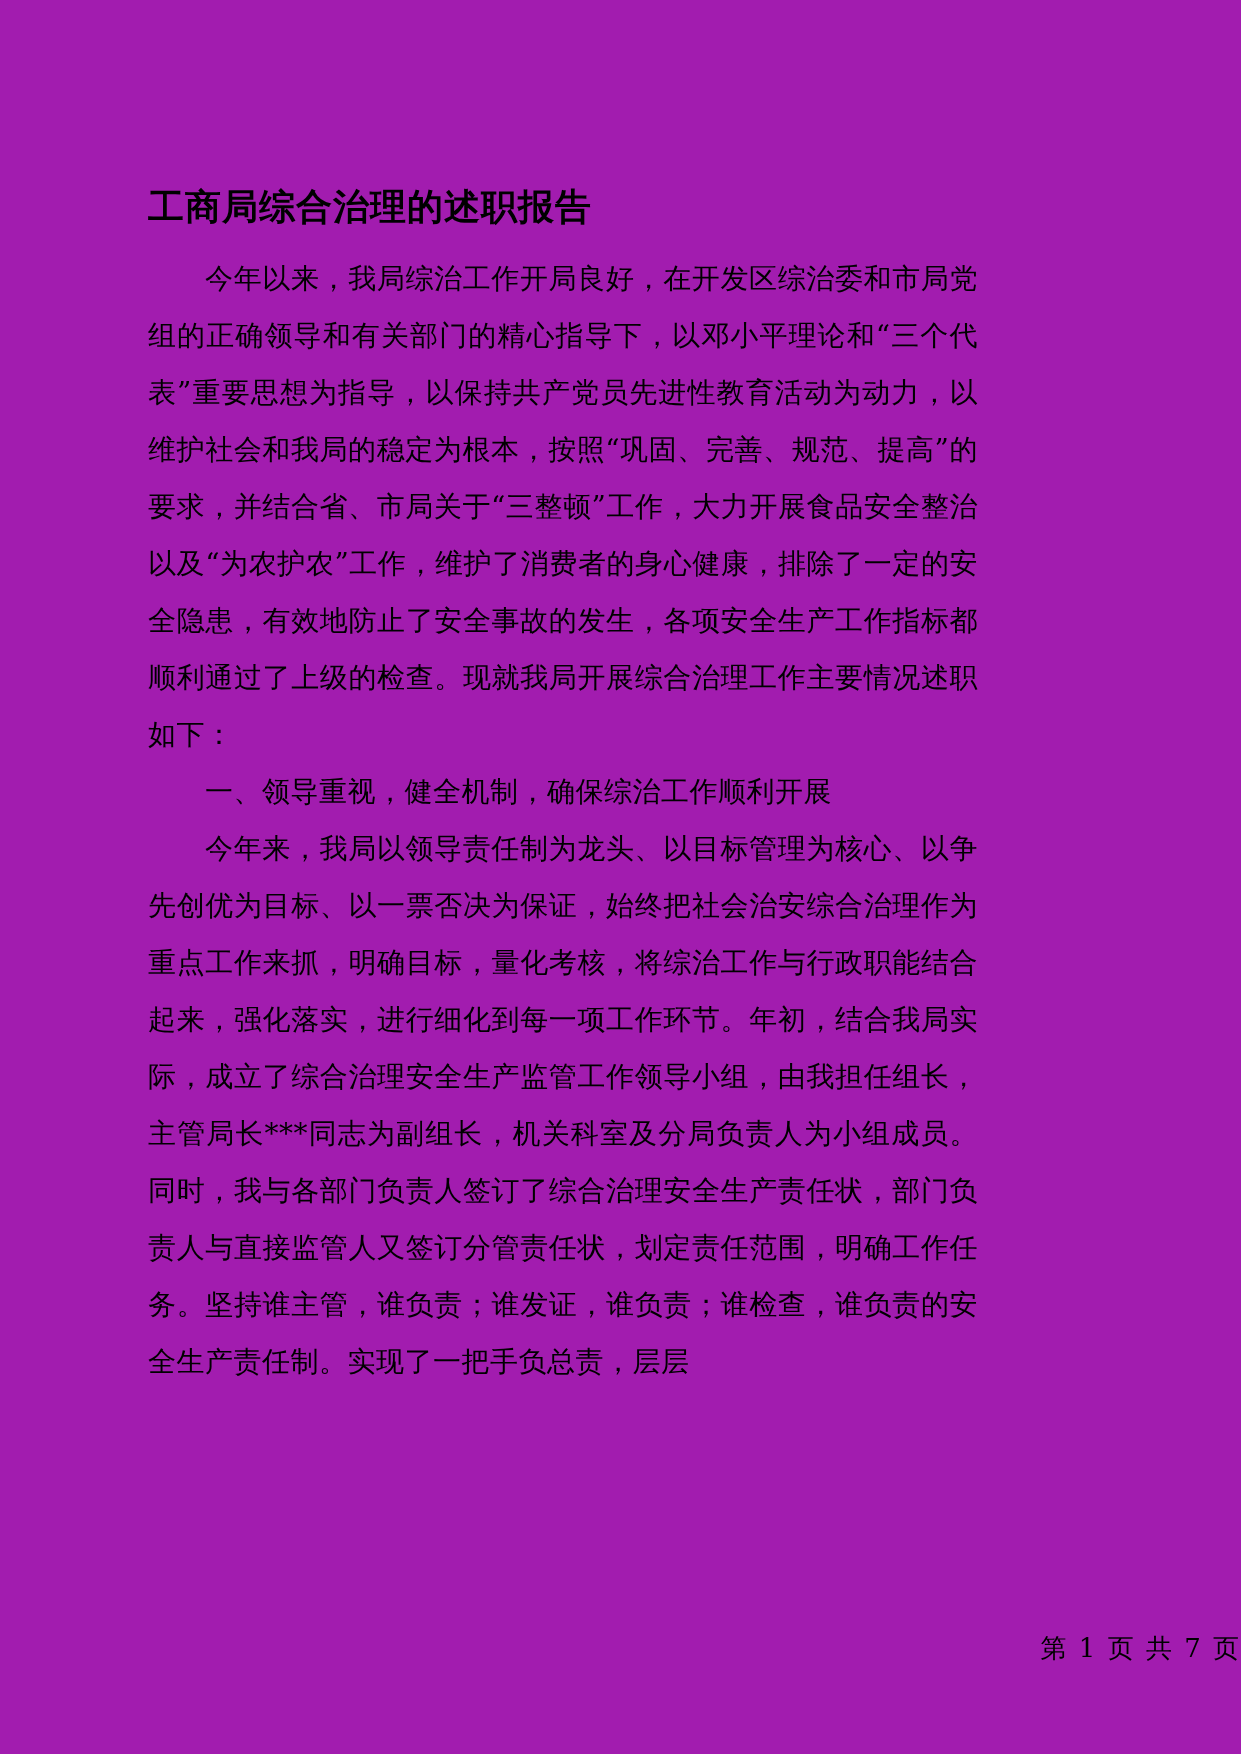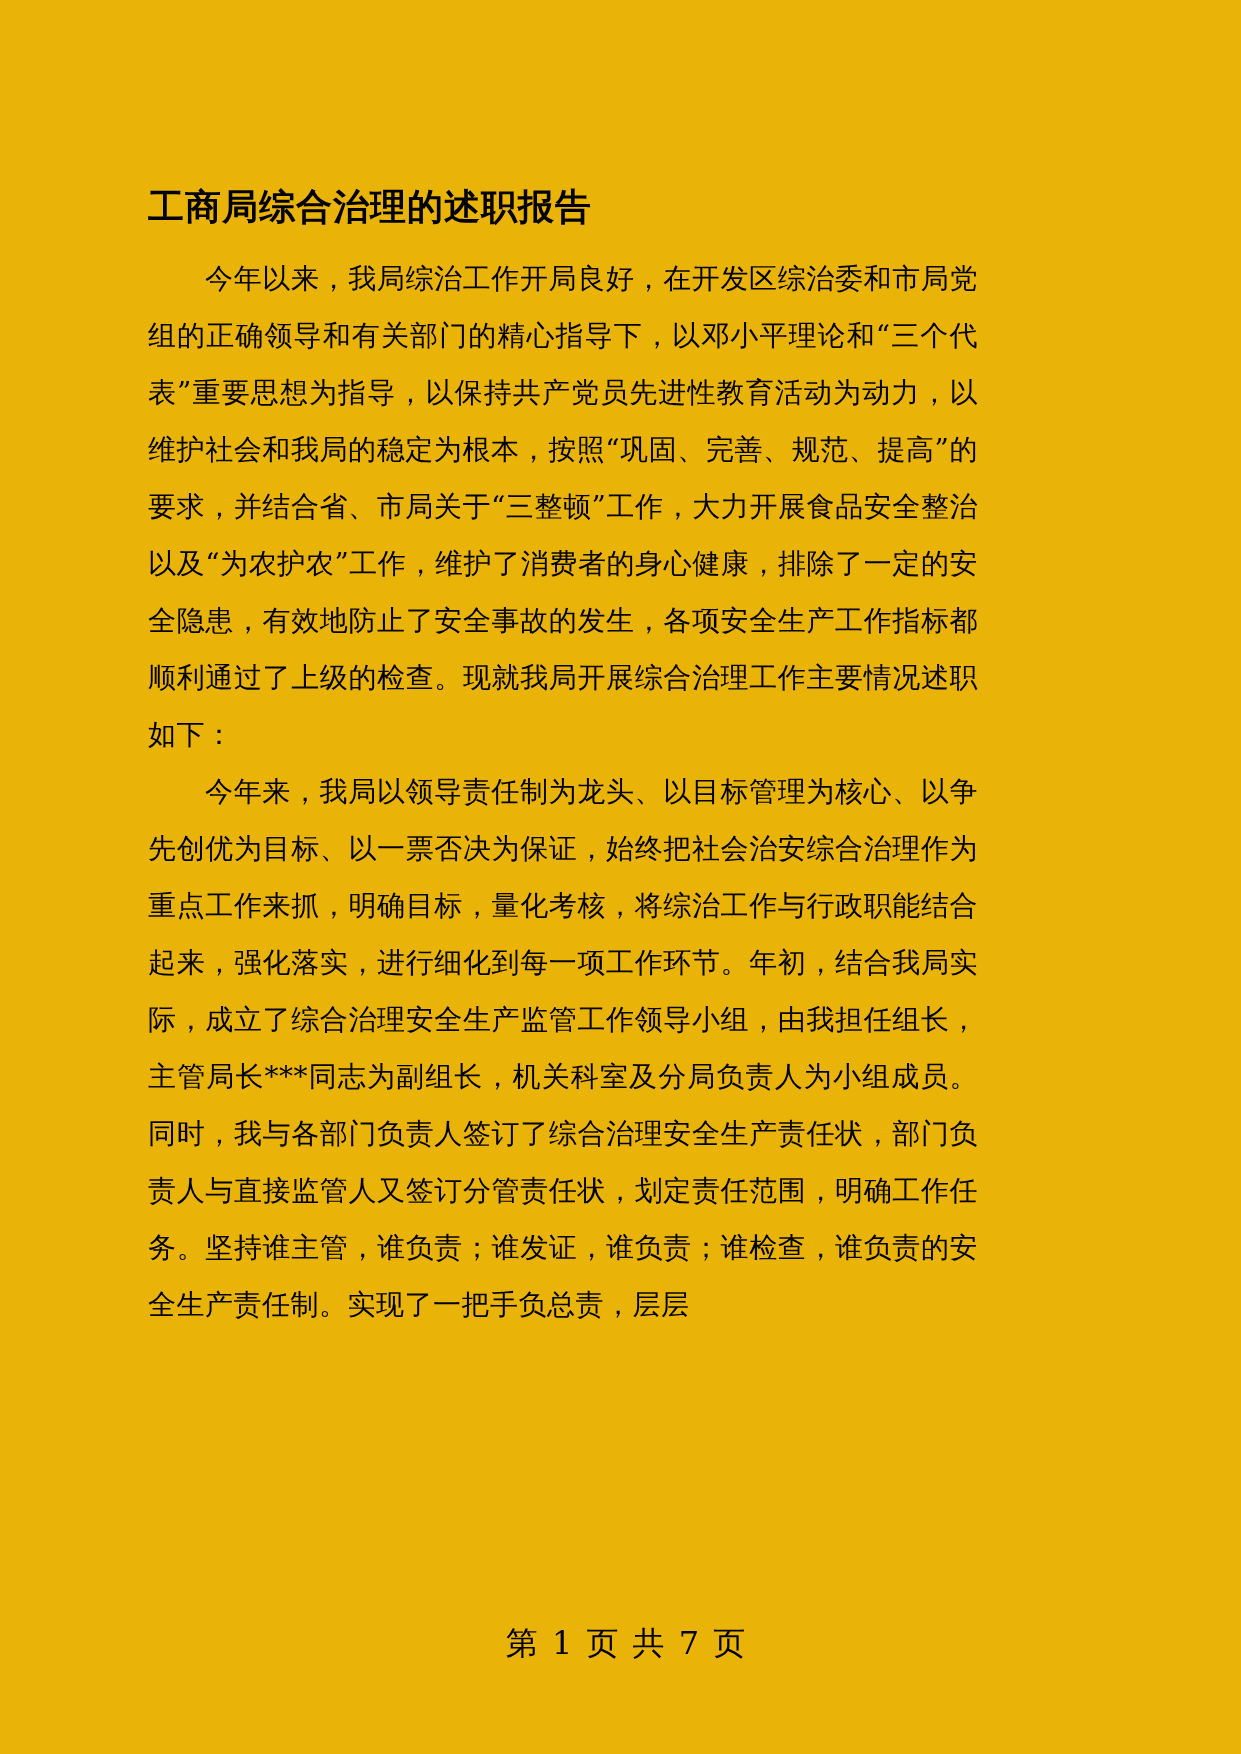--- a/index.html
+++ b/index.html
@@ -4,21 +4,21 @@
 <style>
   html, body {
     margin: 0;
     padding: 0;
     background: #ffffff;
   }
   .page {
     position: relative;
     width: 1241px;
     height: 1754px;
-    background: #eab308;
+    background: #a21caf;
     margin: 0 auto;
     box-sizing: border-box;
     font-family: "DejaVu Serif", "Liberation Serif", serif;
     color: #000000;
     overflow: hidden;
   }
   .content {
     position: absolute;
     left: 148px;
     top: 185px;
@@ -41,30 +41,31 @@
     text-justify: inter-ideograph;
     margin: 0;
     letter-spacing: 0.5px;
     text-indent: 57px;
   }
   .footer {
     position: absolute;
     left: 12px;
     right: 0;
     bottom: 88px;
-    text-align: center;
-    font-size: 32px;
+    text-align: right;
+    font-size: 26px;
     font-family: "DejaVu Serif", "Liberation Serif", serif;
     letter-spacing: 2px;
     color: #000;
   }
 </style>
 </head>
 <body>
 
 <div class="page">
   <div class="content">
     <h1 class="doc-title">工商局综合治理的述职报告</h1>
     <p class="para">今年以来，我局综治工作开局良好，在开发区综治委和市局党组的正确领导和有关部门的精心指导下，以邓小平理论和“三个代表”重要思想为指导，以保持共产党员先进性教育活动为动力，以维护社会和我局的稳定为根本，按照“巩固、完善、规范、提高”的要求，并结合省、市局关于“三整顿”工作，大力开展食品安全整治以及“为农护农”工作，维护了消费者的身心健康，排除了一定的安全隐患，有效地防止了安全事故的发生，各项安全生产工作指标都顺利通过了上级的检查。现就我局开展综合治理工作主要情况述职如下：</p>
+    <p class="para">一、领导重视，健全机制，确保综治工作顺利开展</p>
     <p class="para">今年来，我局以领导责任制为龙头、以目标管理为核心、以争先创优为目标、以一票否决为保证，始终把社会治安综合治理作为重点工作来抓，明确目标，量化考核，将综治工作与行政职能结合起来，强化落实，进行细化到每一项工作环节。年初，结合我局实际，成立了综合治理安全生产监管工作领导小组，由我担任组长，主管局长***同志为副组长，机关科室及分局负责人为小组成员。同时，我与各部门负责人签订了综合治理安全生产责任状，部门负责人与直接监管人又签订分管责任状，划定责任范围，明确工作任务。坚持谁主管，谁负责；谁发证，谁负责；谁检查，谁负责的安全生产责任制。实现了一把手负总责，层层</p>
   </div>
   <div class="footer">第 1 页  共 7 页</div>
 </div>
 
 </body></html>

